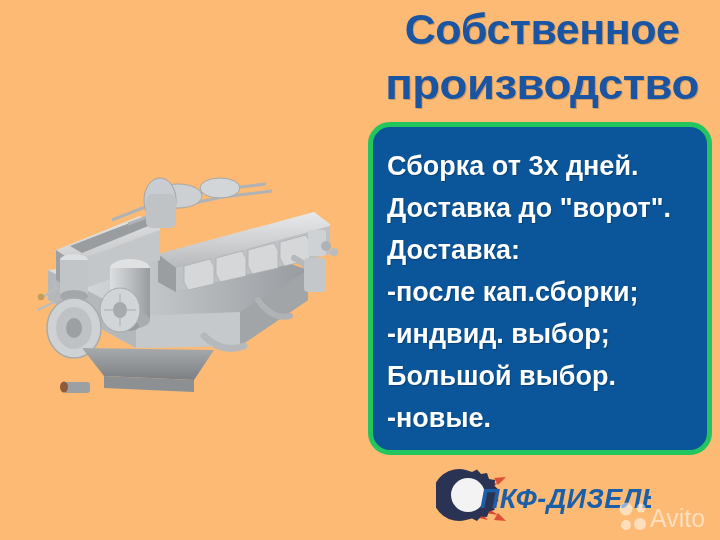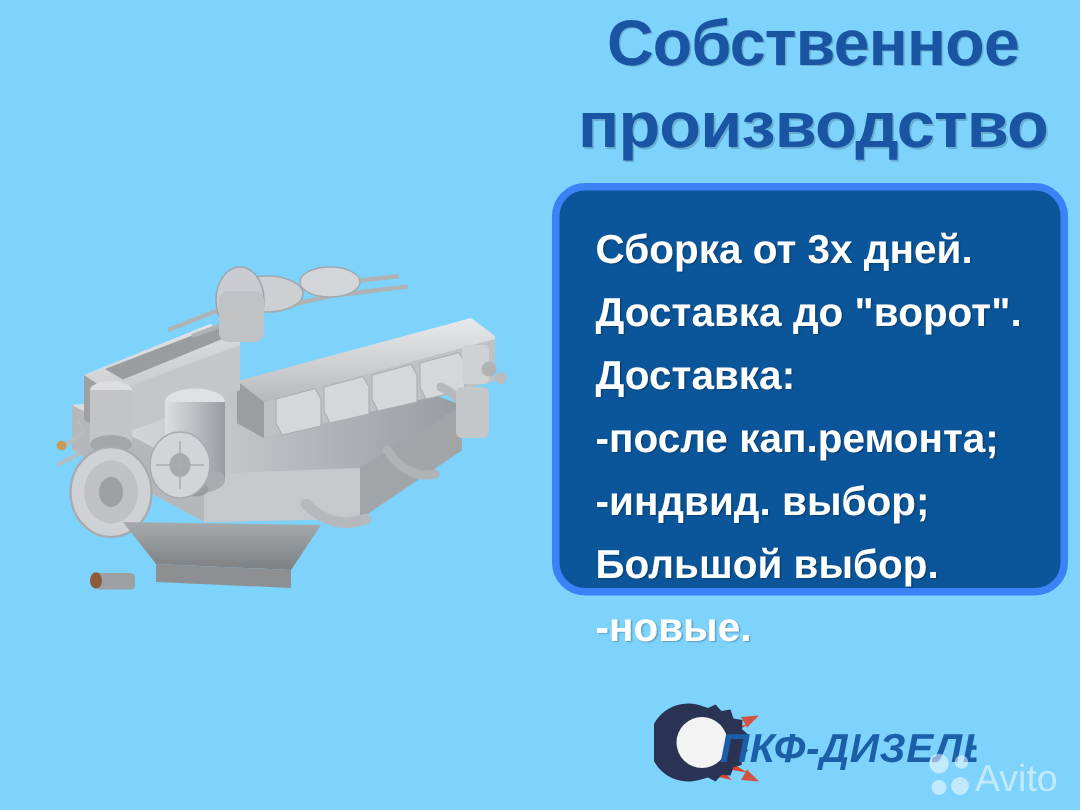--- a/index.html
+++ b/index.html
@@ -11,21 +11,21 @@
     height: 540px;
     background: #f2f2f2;
     font-family: "Liberation Sans", sans-serif;
     overflow: hidden;
     position: relative;
   }
   #ad-canvas {
     position: relative;
     width: 720px;
     height: 540px;
-    background: #7dd3fc;
+    background: #fdba74;
     overflow: hidden;
   }
 
   
   .headline {
     position: absolute;
     left: 366px;
     top: 2px;
     width: 352px;
     text-align: center;
@@ -53,26 +53,26 @@
     transform-origin: center;
     margin-top: 12px;
   }
 
   
   .info-panel {
     position: absolute;
     left: 368px;
     top: 122px;
     width: 344px;
-    height: 275px;
+    height: 333px;
     box-sizing: border-box;
     background: #0b569a;
-    border: 5px solid #3b82f6;
+    border: 5px solid #22c55e;
     border-radius: 22px;
-    padding: 18px 0 0 24px;
+    padding: 18px 0 0 14px;
   }
   .info-line {
     display: block;
     color: #ffffff;
     font-family: "Liberation Sans", sans-serif;
     font-size: 27px;
     font-weight: bold;
     line-height: 42px;
     white-space: nowrap;
     text-shadow: 1px 1px 1px rgba(0,0,0,0.25);
@@ -225,21 +225,21 @@
       <rect x="300" y="80" width="18" height="26" rx="3" fill="#cfd2d5"></rect>
       <circle cx="318" cy="96" r="5" fill="#b0b3b6"></circle>
       <circle cx="326" cy="102" r="4" fill="#b9bcbf"></circle>
     </svg>
   </div>
 
   <div class="info-panel">
     <span class="info-line">Сборка от 3х дней.</span>
     <span class="info-line">Доставка до "ворот".</span>
     <span class="info-line">Доставка:</span>
-    <span class="info-line">-после кап.ремонта;</span>
+    <span class="info-line">-после кап.сборки;</span>
     <span class="info-line">-индвид. выбор;</span>
     <span class="info-line">Большой выбор.</span>
     <span class="info-line">-новые.</span>
   </div>
 
   <div class="logo">
     <svg class="logo-svg" viewBox="0 0 215 62" preserveAspectRatio="xMidYMid meet">
 
       <g fill="#d9452f">
         <path d="M36 14 L52 10 L46 18 L62 15 L50 24 L60 24 L40 30 Z"></path>

